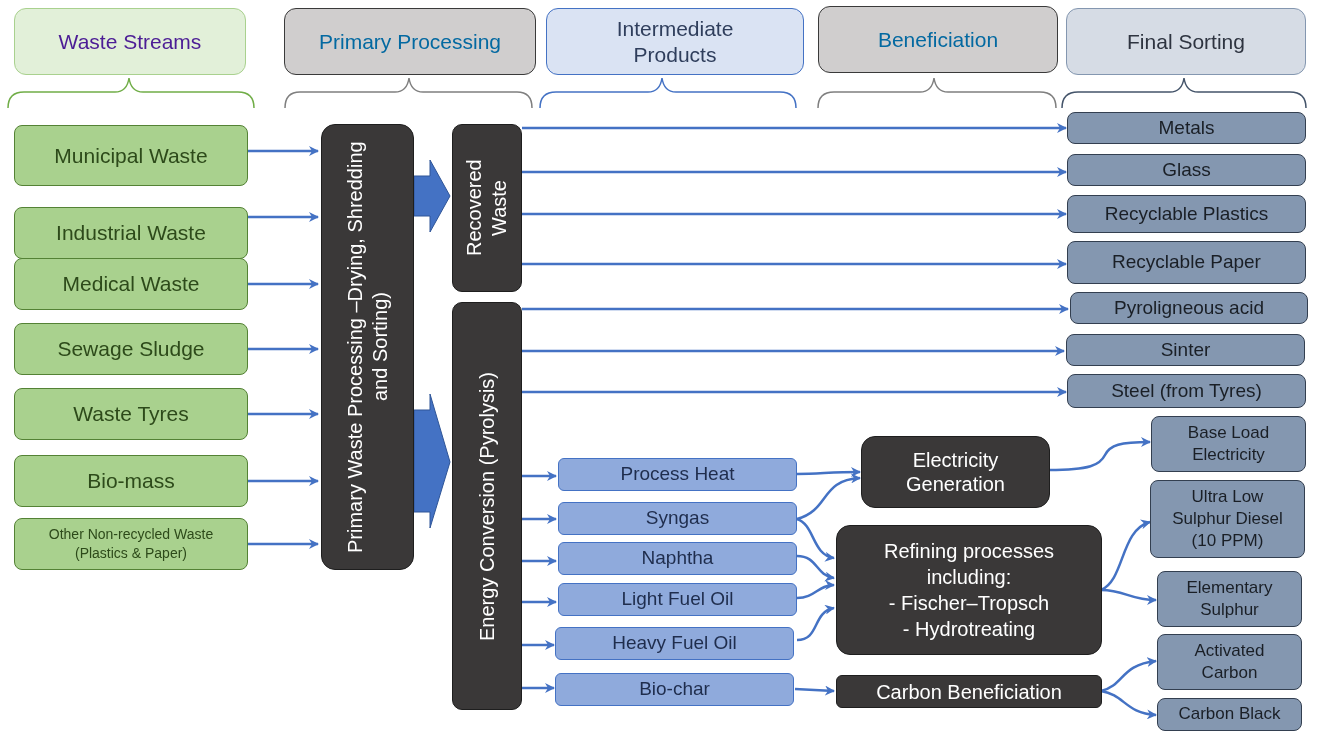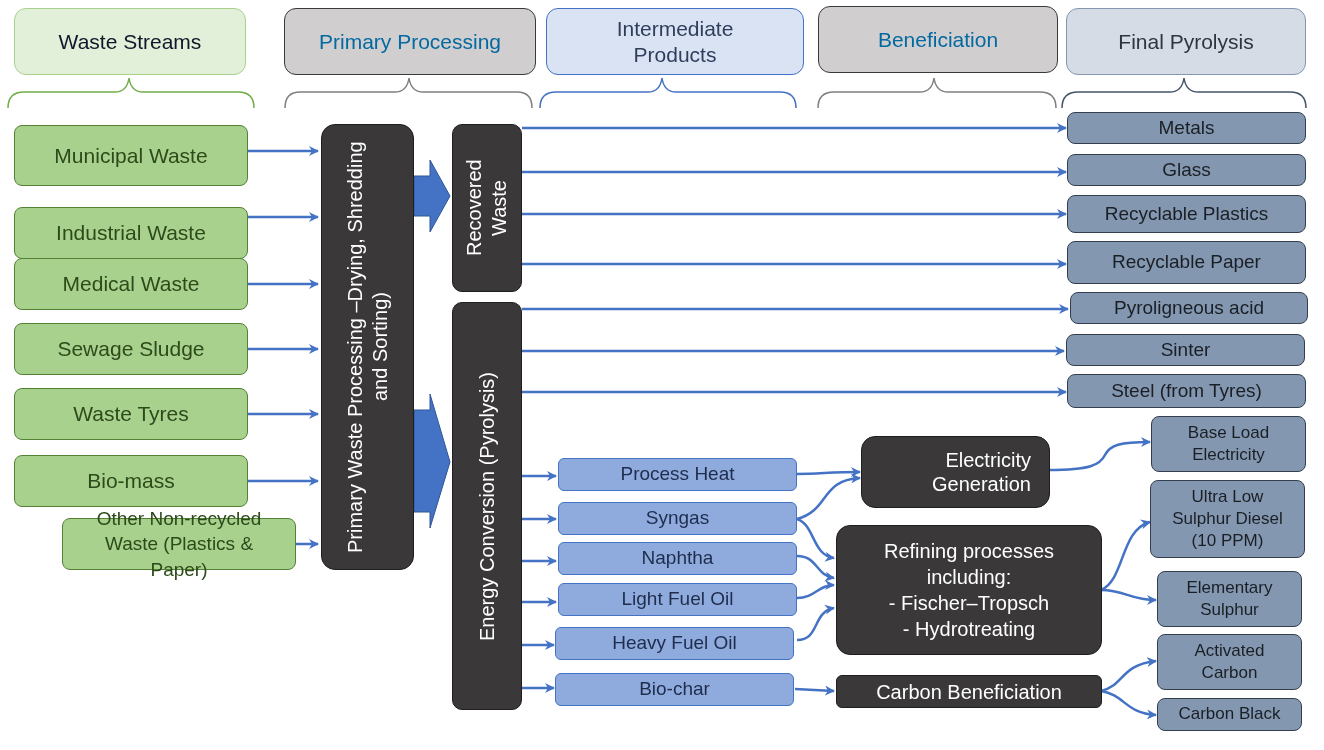--- a/index.html
+++ b/index.html
@@ -1,24 +1,24 @@
 <!DOCTYPE html>
 <html><head>
 <meta charset="utf-8">
 <style>
   html, body { margin:0; padding:0; background:#ffffff; }
   body { width:1324px; height:750px; position:relative; overflow:hidden; font-family:"Liberation Sans", sans-serif; }
   .box { position:absolute; box-sizing:border-box; display:flex; align-items:center; justify-content:center; text-align:center; line-height:1.2; }
   .hdr { border-radius:12px; font-size:21px; }
-  .hdr-green { background:#e2f0d9; border:1.5px solid #a9d18e; color:#0f172a; }
+  .hdr-green { background:#e2f0d9; border:1.5px solid #a9d18e; color:#4c1d95; }
   .hdr-gray { background:#d0cece; border:1.5px solid #3a3a3a; color:#0369a1; }
   .hdr-blue { background:#dae3f3; border:1.5px solid #4472c4; color:#2f3e5c; }
   .hdr-lblue { background:#d6dce5; border:1.5px solid #8497b0; color:#2e3440; }
   .waste { background:#a9d18e; border:1.5px solid #548235; border-radius:8px; color:#2d4a1a; font-size:21px; }
-  .waste.small { font-size:19px; line-height:1.35;margin-left:48px; }
+  .waste.small { font-size:14px; line-height:1.35; }
   .dark { background:#3a3838; border:1px solid #1e1e1e; border-radius:14px; color:#ffffff; font-size:20px; }
   .vert span { writing-mode:vertical-rl; transform:rotate(180deg); white-space:nowrap; line-height:1.25; }
   .inter { background:#8faadc; border:1.5px solid #4472c4; border-radius:6px; color:#1f2d4d; font-size:19px; }
   .final { background:#8497b0; border:1.5px solid #333f50; border-radius:8px; color:#1a1f26; font-size:19px; }
   .final.sm { font-size:17px; line-height:1.3; }
   svg.conn { position:absolute; left:0; top:0; }
 </style>
 </head>
 <body>
 
@@ -85,21 +85,21 @@
 <div class="box hdr hdr-gray" style="left:284px;top:8px;width:252px;height:67px;">
     <span>Primary Processing</span>
   </div>
 <div class="box hdr hdr-blue" style="left:546px;top:8px;width:258px;height:67px;padding:0 60px;justify-content:center;">
     <span>Intermediate Products</span>
   </div>
 <div class="box hdr hdr-gray" style="left:818px;top:6px;width:240px;height:67px;">
     <span>Beneficiation</span>
   </div>
 <div class="box hdr hdr-lblue" style="left:1066px;top:8px;width:240px;height:67px;">
-    <span>Final Pyrolysis</span>
+    <span>Final Sorting</span>
   </div>
 
 <div class="box waste" style="left:14px;top:125px;width:234px;height:61px;">
     <span>Municipal Waste</span>
   </div>
 <div class="box waste" style="left:14px;top:191px;width:234px;height:52px;margin-top:16px;">
     <span>Industrial Waste</span>
   </div>
 <div class="box waste" style="left:14px;top:258px;width:234px;height:52px;">
     <span>Medical Waste</span>
@@ -140,21 +140,21 @@
     <span>Light Fuel Oil</span>
   </div>
 <div class="box inter" style="left:555px;top:627px;width:239px;height:33px;">
     <span>Heavy Fuel Oil</span>
   </div>
 <div class="box inter" style="left:555px;top:673px;width:239px;height:33px;">
     <span>Bio-char</span>
   </div>
 
 <div class="box dark" style="left:861px;top:436px;width:189px;height:72px;">
-    <span style="padding:0 18px;text-align:right;">Electricity Generation</span>
+    <span style="padding:0 18px;">Electricity Generation</span>
   </div>
 <div class="box dark" style="left:836px;top:525px;width:266px;height:130px;flex-direction:column;line-height:1.3;">
   <span style="padding:0 40px;">Refining processes including:</span>
   <span>- Fischer–Tropsch</span>
   <span>- Hydrotreating</span>
 </div>
 <div class="box dark" style="left:836px;top:675px;width:266px;height:33px;border-radius:6px;">
     <span>Carbon Beneficiation</span>
   </div>
 

